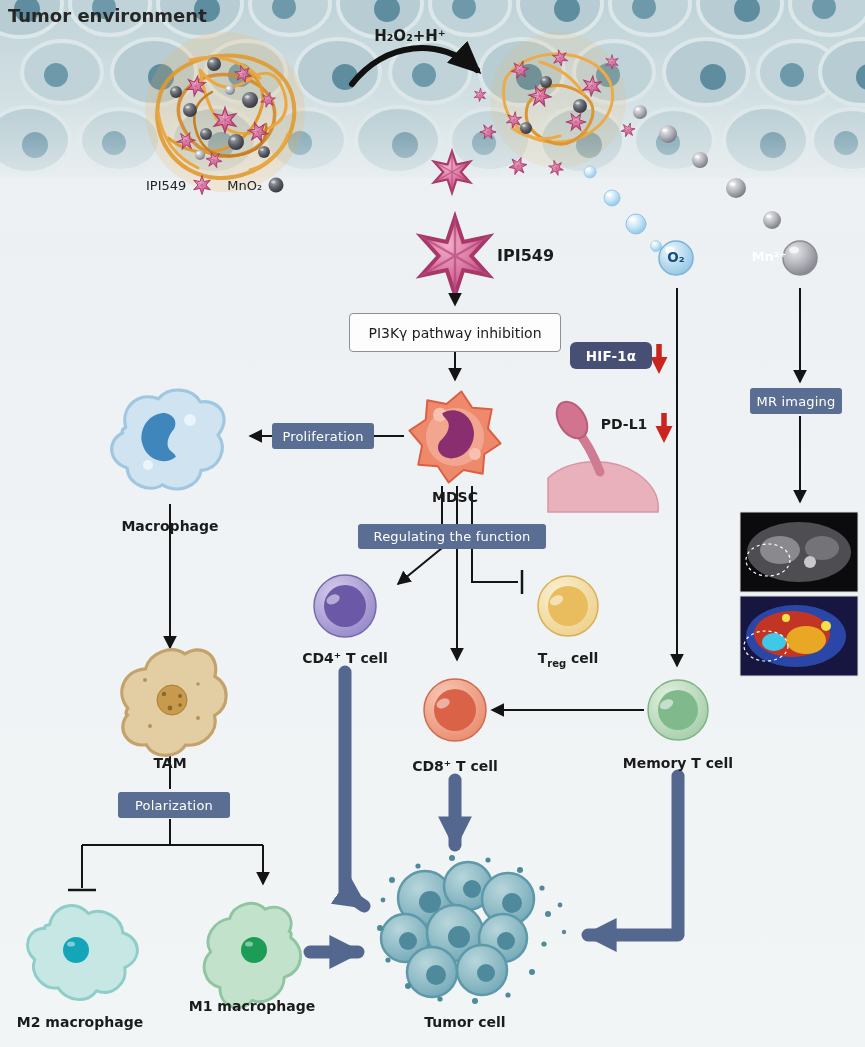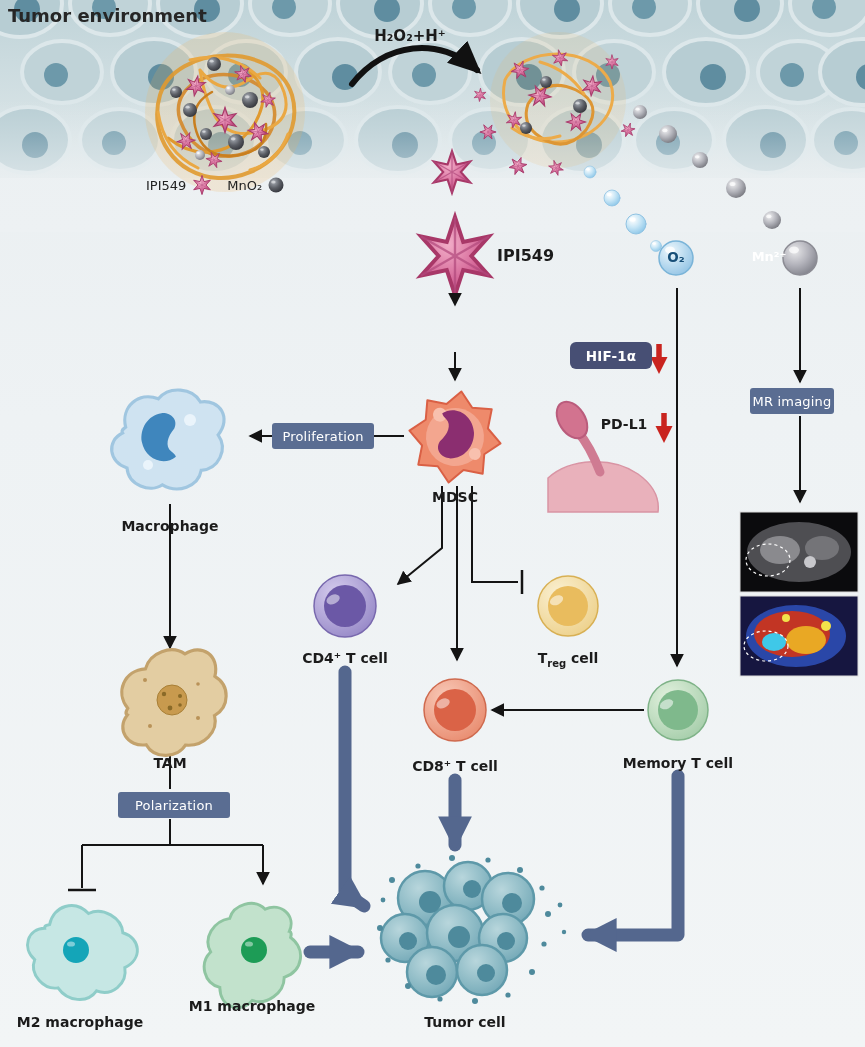--- a/index.html
+++ b/index.html
@@ -409,33 +409,35 @@
     <use href="#dsph" transform="translate(9,9) scale(0.75)"></use>
   </svg>
 </div>
 
 <div class="label" style="left:497px;top:247px;width:70px;font-size:16px;text-align:left;">IPI549</div>
 
 <div class="label" style="left:658px;top:250px;width:36px;font-size:13.5px;color:#174f78;">O₂</div>
 
 <div class="label" style="left:747px;top:250px;width:44px;font-size:13px;color:#ffffff;">Mn²⁺</div>
 
+<div class="wbox" style="left:349px;top:313px;width:210px;height:37px;">PI3Kγ pathway inhibition</div>
 
 <div class="badge dark" style="left:570px;top:342px;width:82px;height:27px;">HIF-1α</div>
 
 <div class="label" style="left:592px;top:416px;width:64px;font-size:14px;">PD-L1</div>
 
 <div class="badge" style="left:272px;top:423px;width:102px;height:26px;">Proliferation</div>
 
 <div class="label" style="left:100px;top:490px;width:140px;margin-top:28px;">Macrophage</div>
 
 <div class="label" style="left:405px;top:489px;width:100px;">MDSC</div>
 
-
-<div class="badge" style="left:750px;top:388px;width:84px;height:26px;">MR imaging</div>
+<div class="badge" style="left:358px;top:524px;width:188px;height:25px;">Regulating the function</div>
+
+<div class="badge" style="left:750px;top:388px;width:92px;height:26px;">MR imaging</div>
 
 <div class="label" style="left:275px;top:650px;width:140px;">CD4⁺ T cell</div>
 
 <div class="label" style="left:508px;top:650px;width:120px;">
   <span>T</span><sub>reg</sub><span> cell</span>
 </div>
 
 <div class="label" style="left:385px;top:758px;width:140px;">CD8⁺ T cell</div>
 
 <div class="label" style="left:598px;top:755px;width:160px;">Memory T cell</div>

